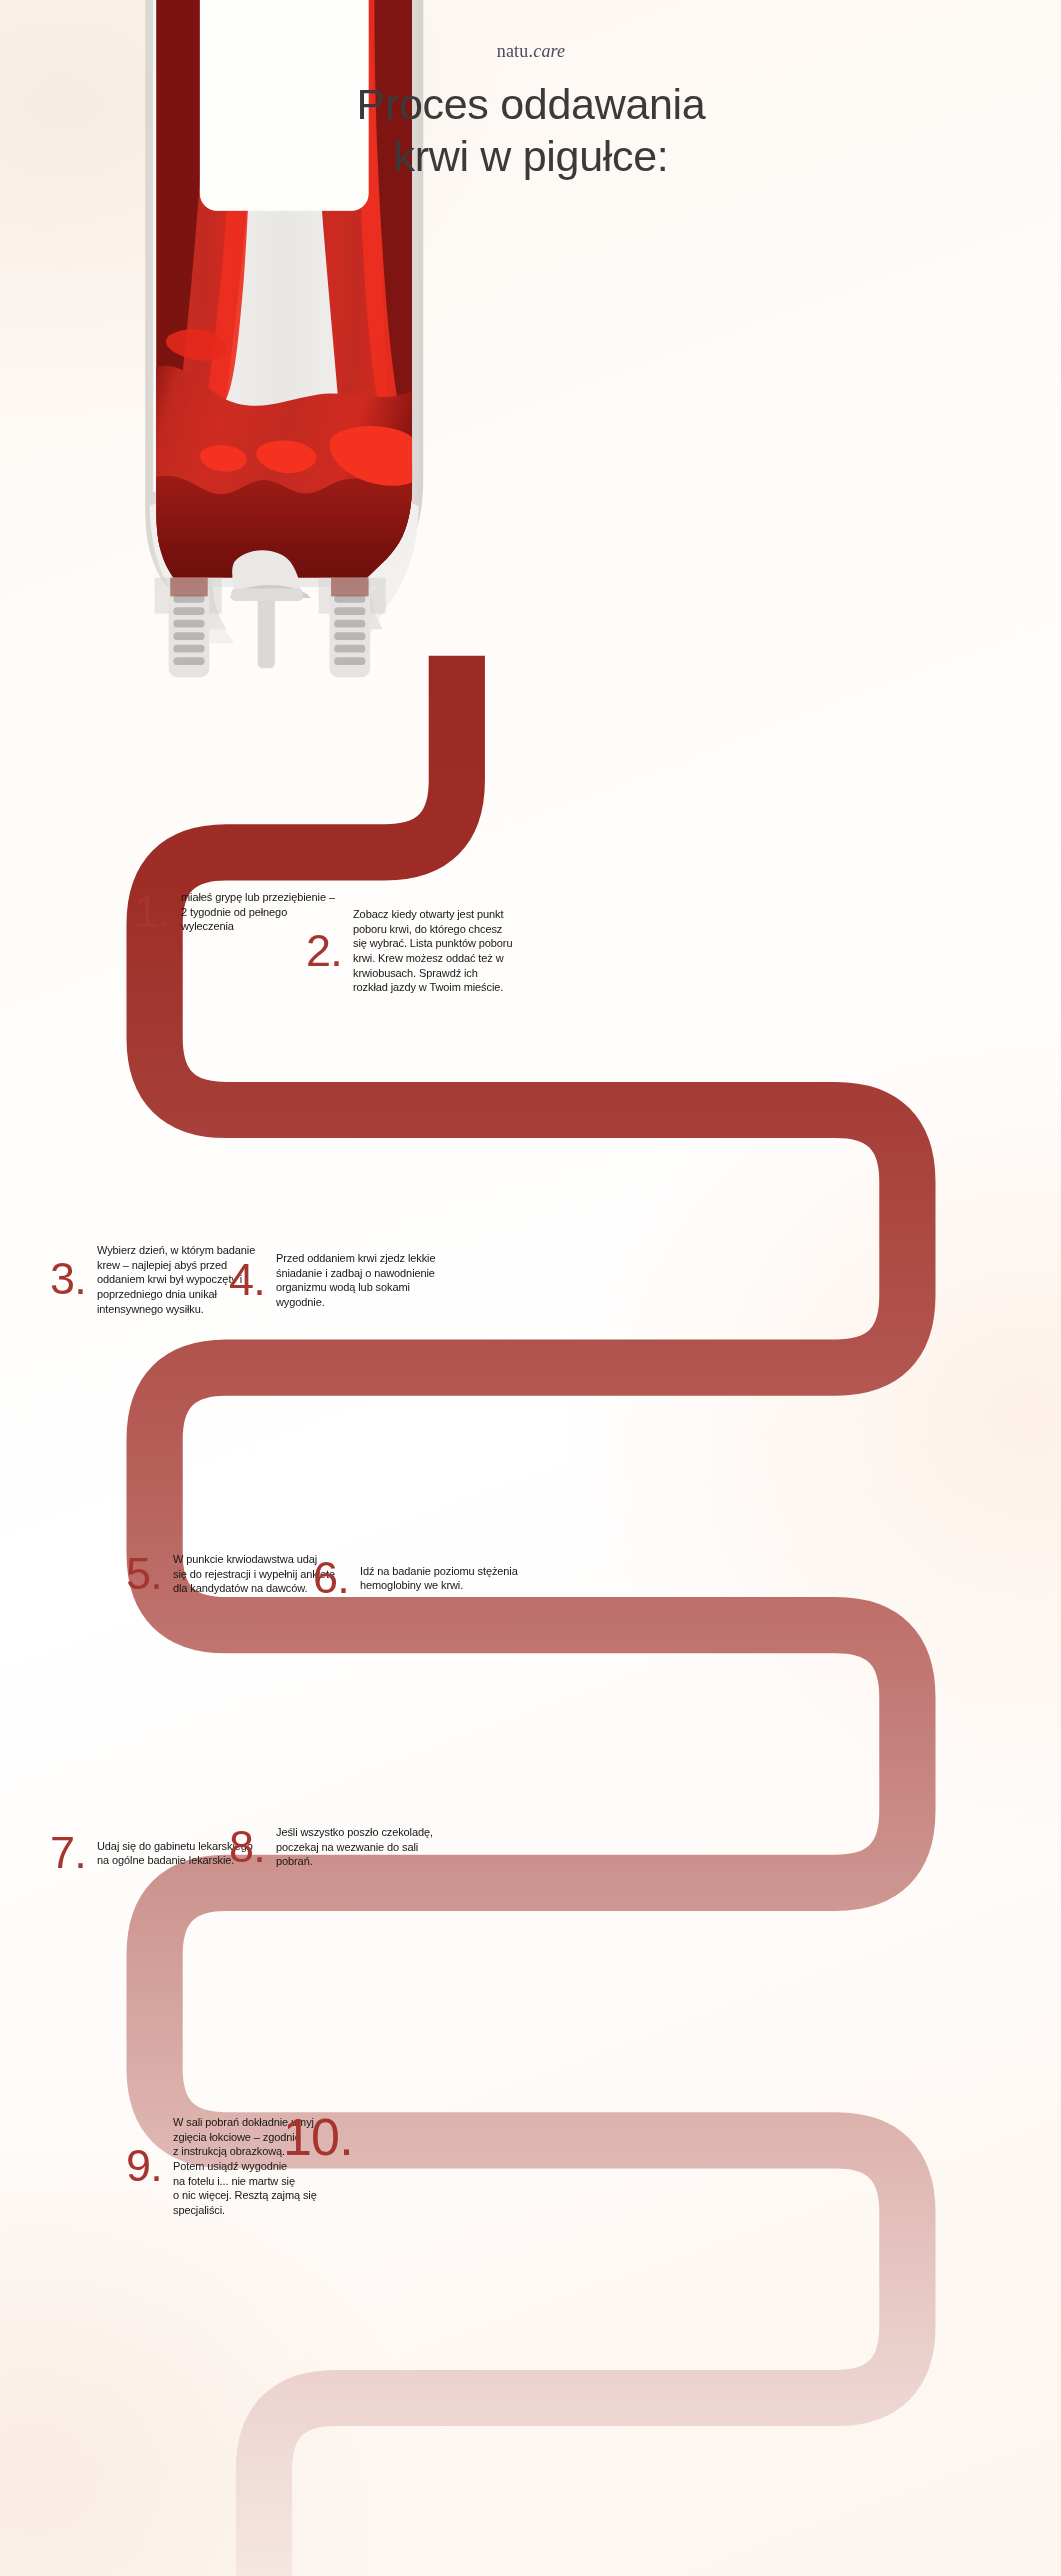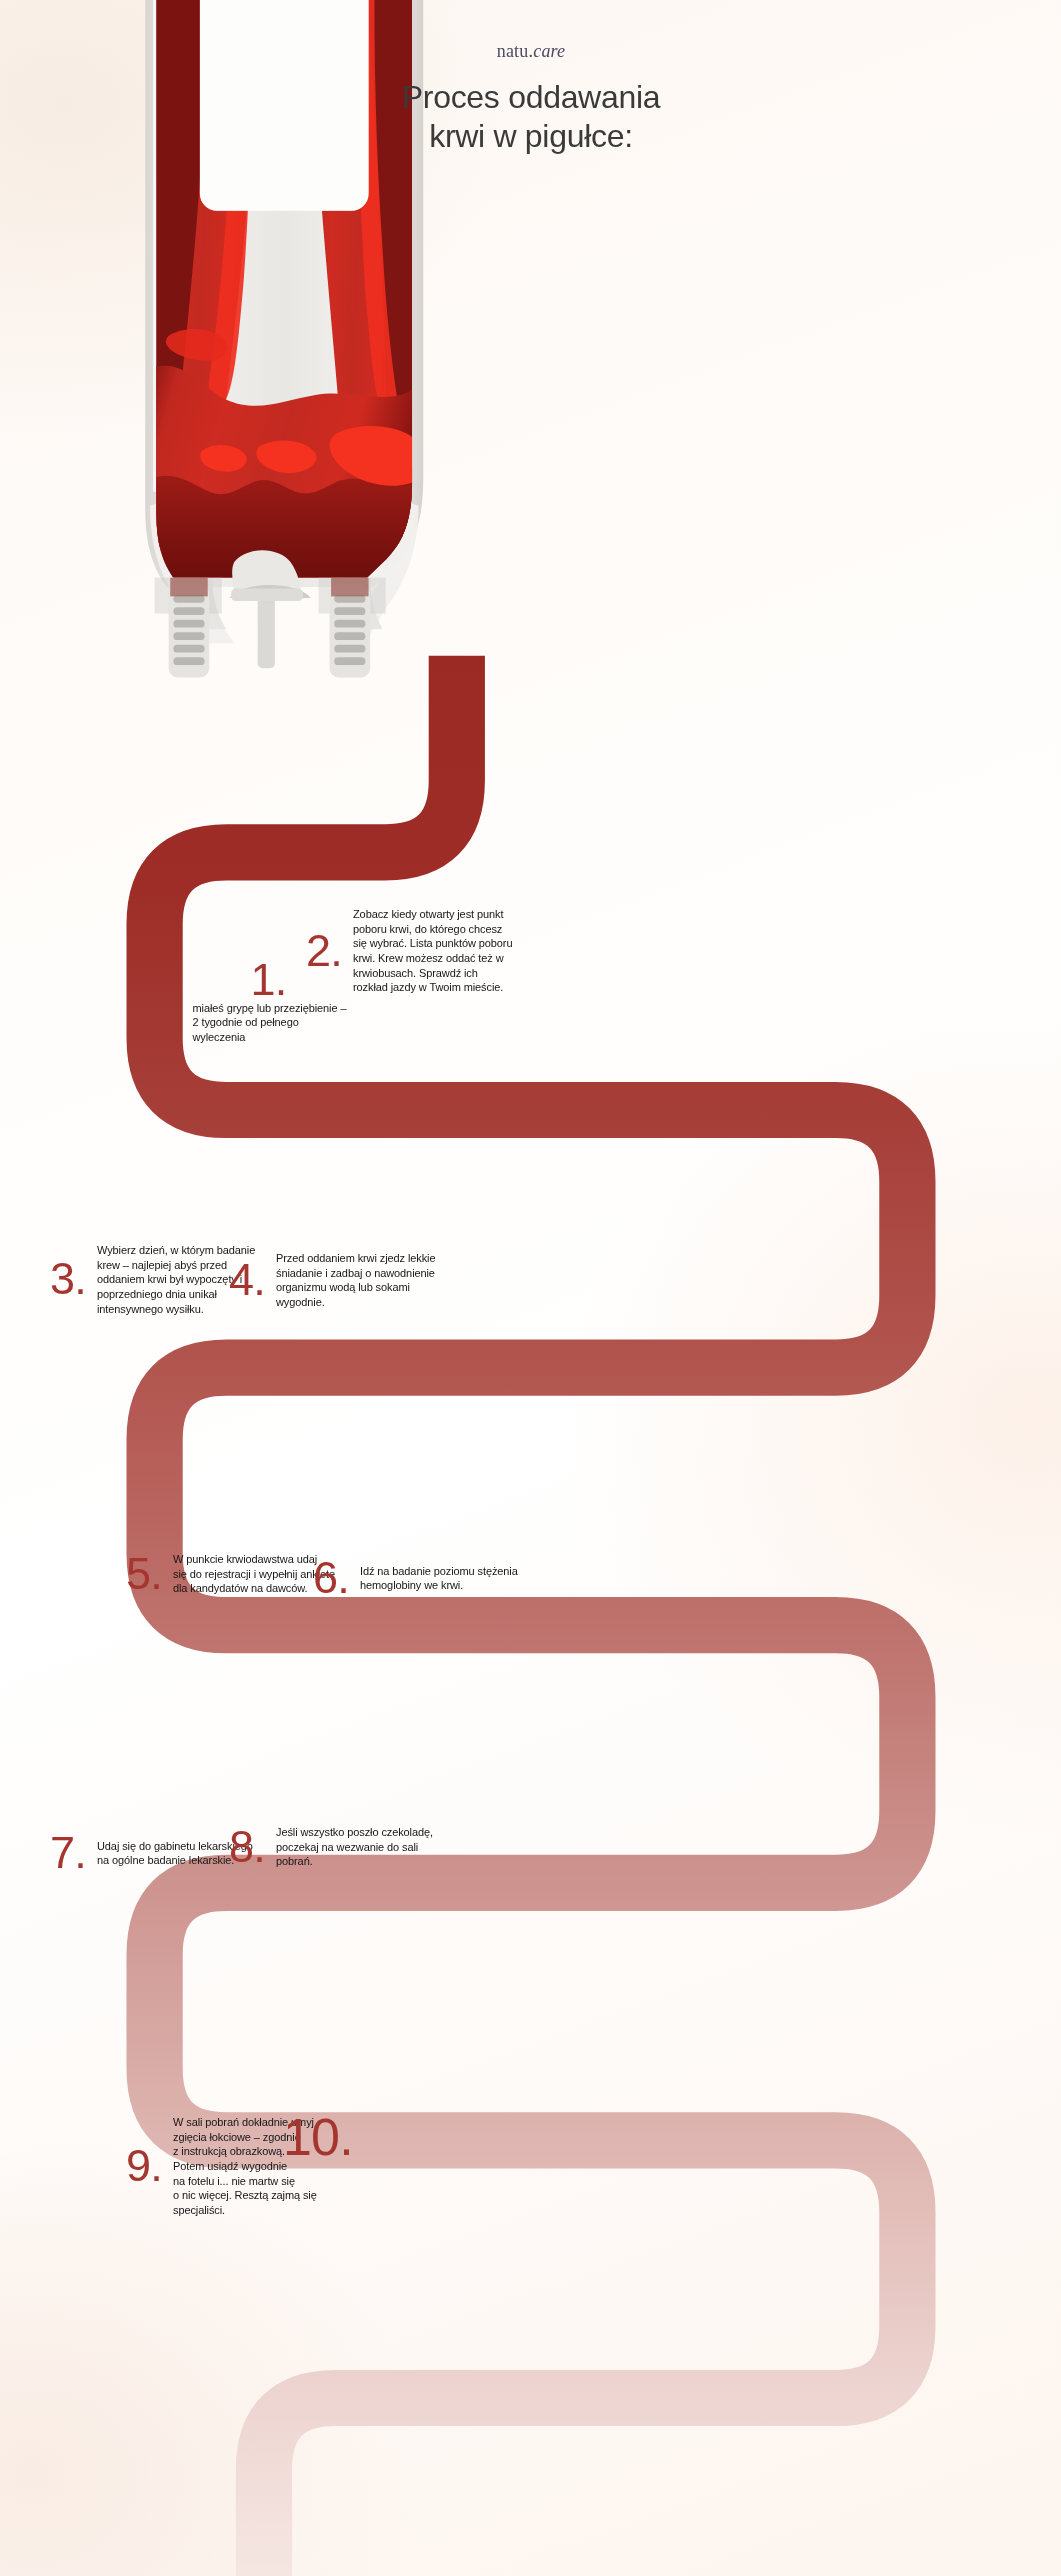--- a/index.html
+++ b/index.html
@@ -69,21 +69,21 @@
     font-family:"Liberation Serif", serif;
     font-size:18px;
     color:#4a4a5e;
     letter-spacing:0.2px;
   }
   .logo .care{ font-style:italic; }
   #title-wrap{ top:78px; }
   .title{
     display:inline-block;
     font-family:"Liberation Sans", sans-serif;
-    font-size:32px;
+    font-size:43px;
     line-height:1.22;
     color:#3a3a3a;
     font-weight:400;
     letter-spacing:-0.3px;
     white-space:pre-line;
   }
 </style>
 </head>
 <body>
 
@@ -290,21 +290,21 @@
     <span class="logo">
       <span>natu.</span><span class="care">care</span>
     </span>
   </div>
 
   <div class="bag-header" id="title-wrap">
     <span class="title">Proces oddawania
 krwi w pigułce:</span>
   </div>
 
-  <div class="step" id="step-1" style="left:125px; top:960px; width:289px;flex-direction:column;">
+  <div class="step" id="step-1" style="left:125px; top:890px; width:289px;">
     <span class="step-num" style="font-size:45px; width:45px; margin-right:11px;">1.</span>
     <span class="step-body">miałeś grypę lub przeziębienie –
 2 tygodnie od pełnego
 wyleczenia</span>
   </div>
 
   <div class="step" id="step-2" style="left:297px; top:907px; width:328px;">
     <span class="step-num" style="font-size:45px; width:45px; margin-right:11px;">2.</span>
     <span class="step-body">Zobacz kiedy otwarty jest punkt
 poboru krwi, do którego chcesz

